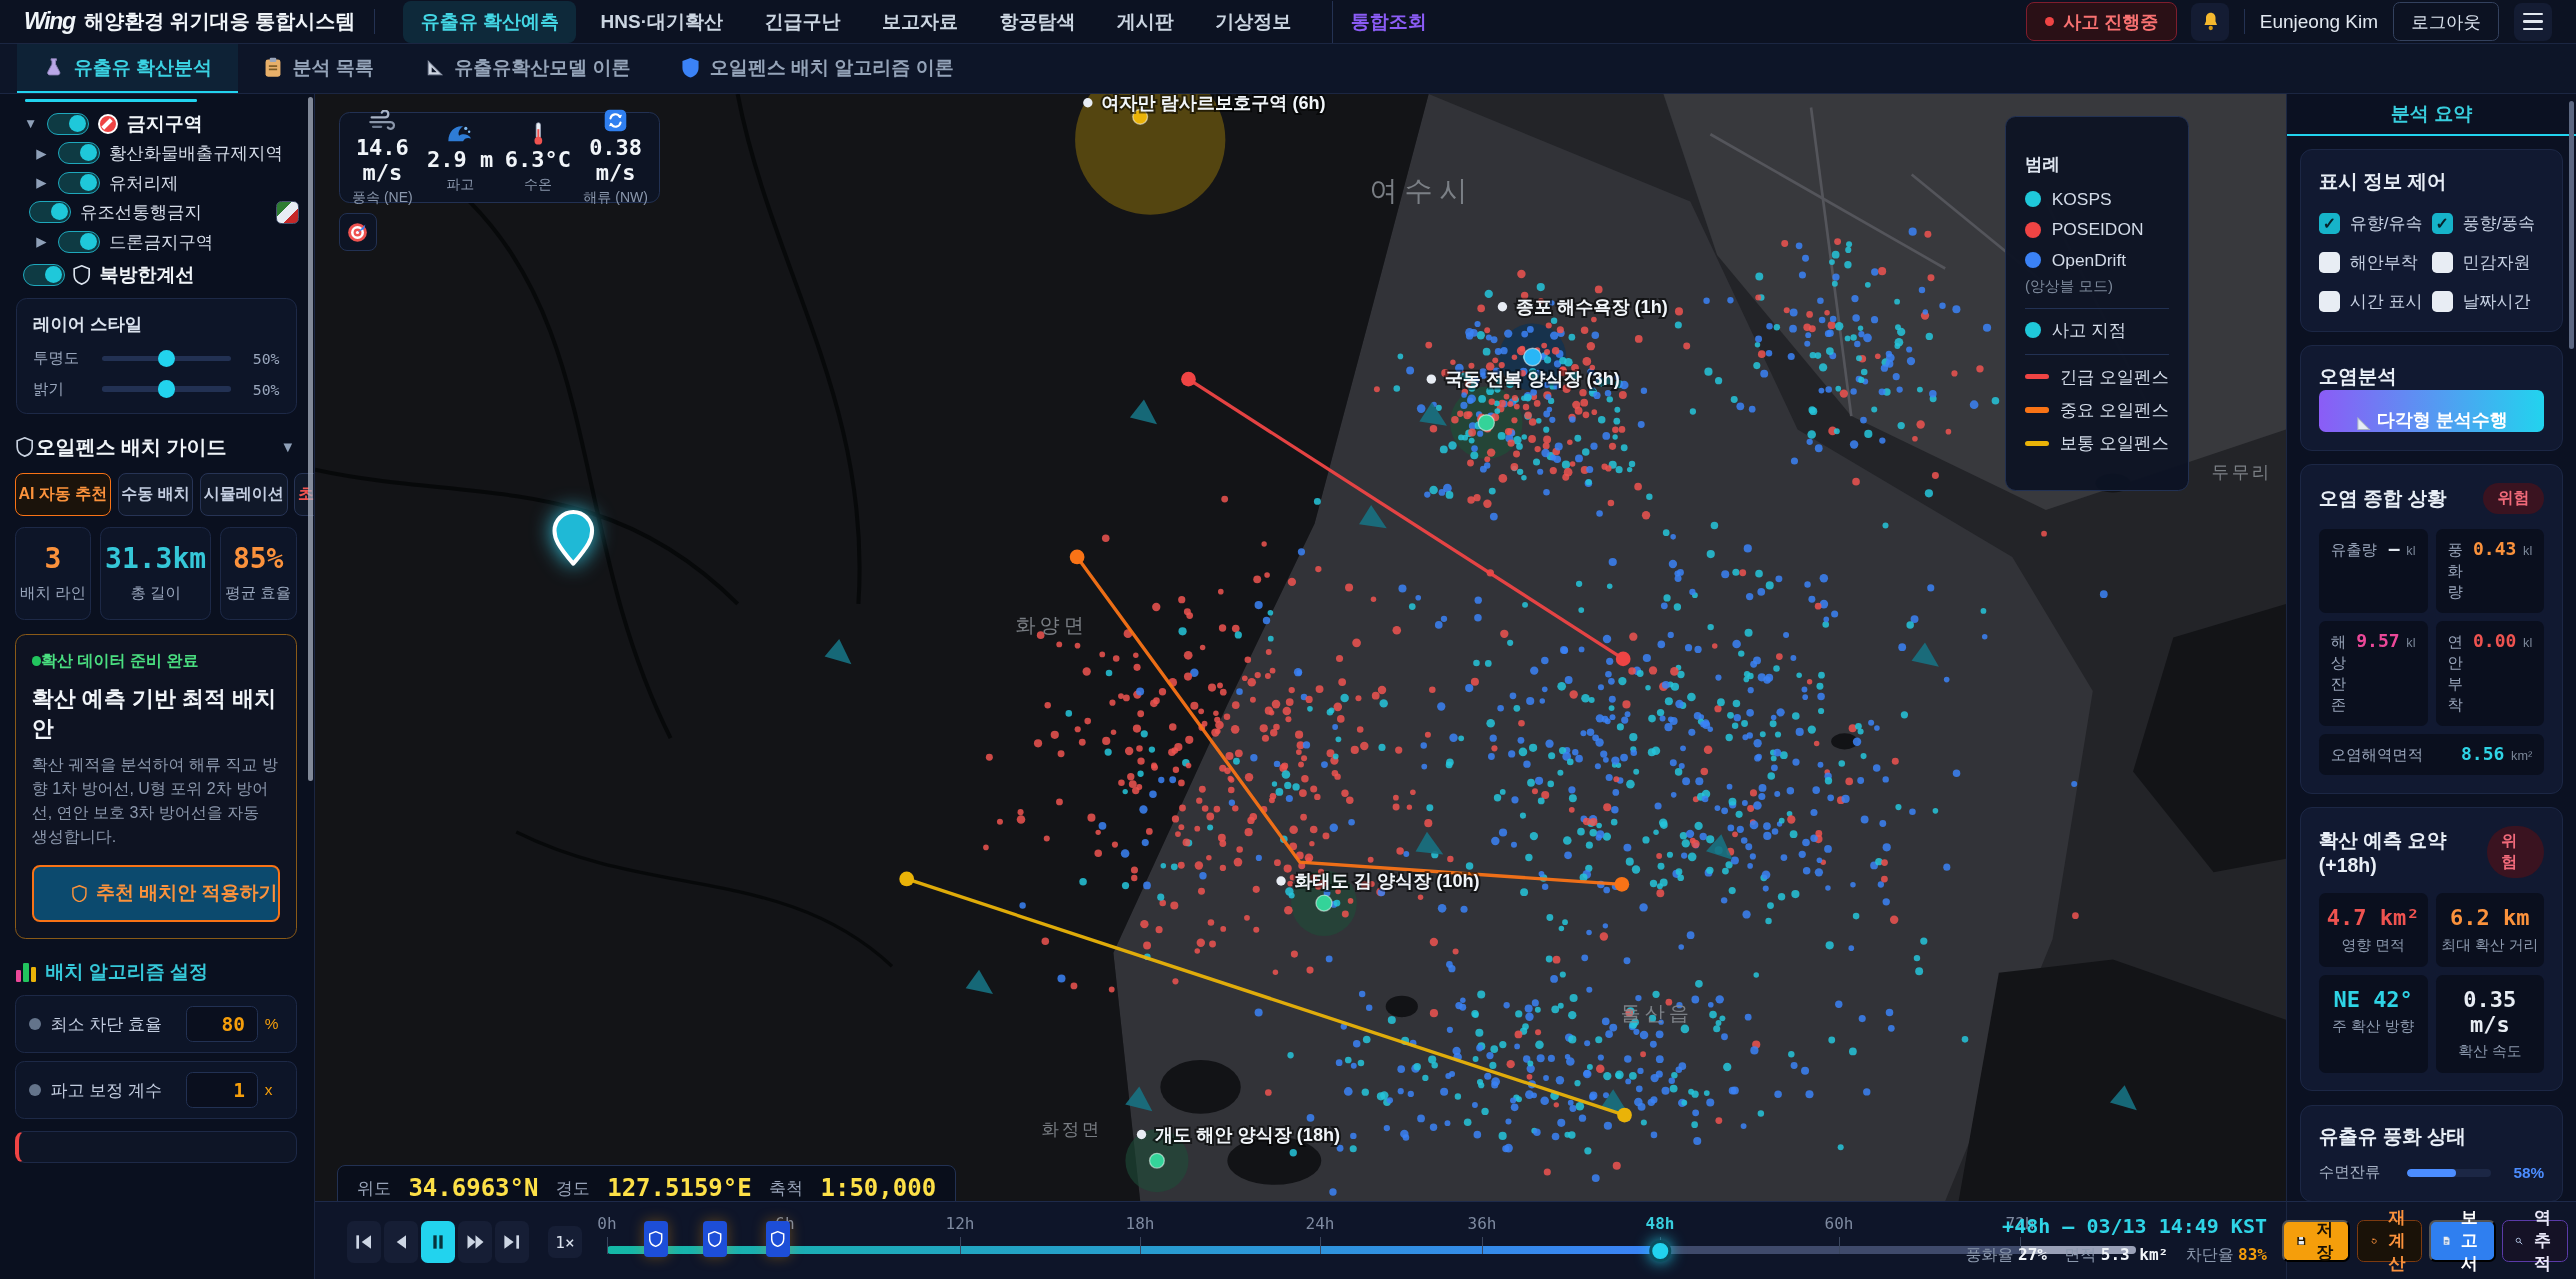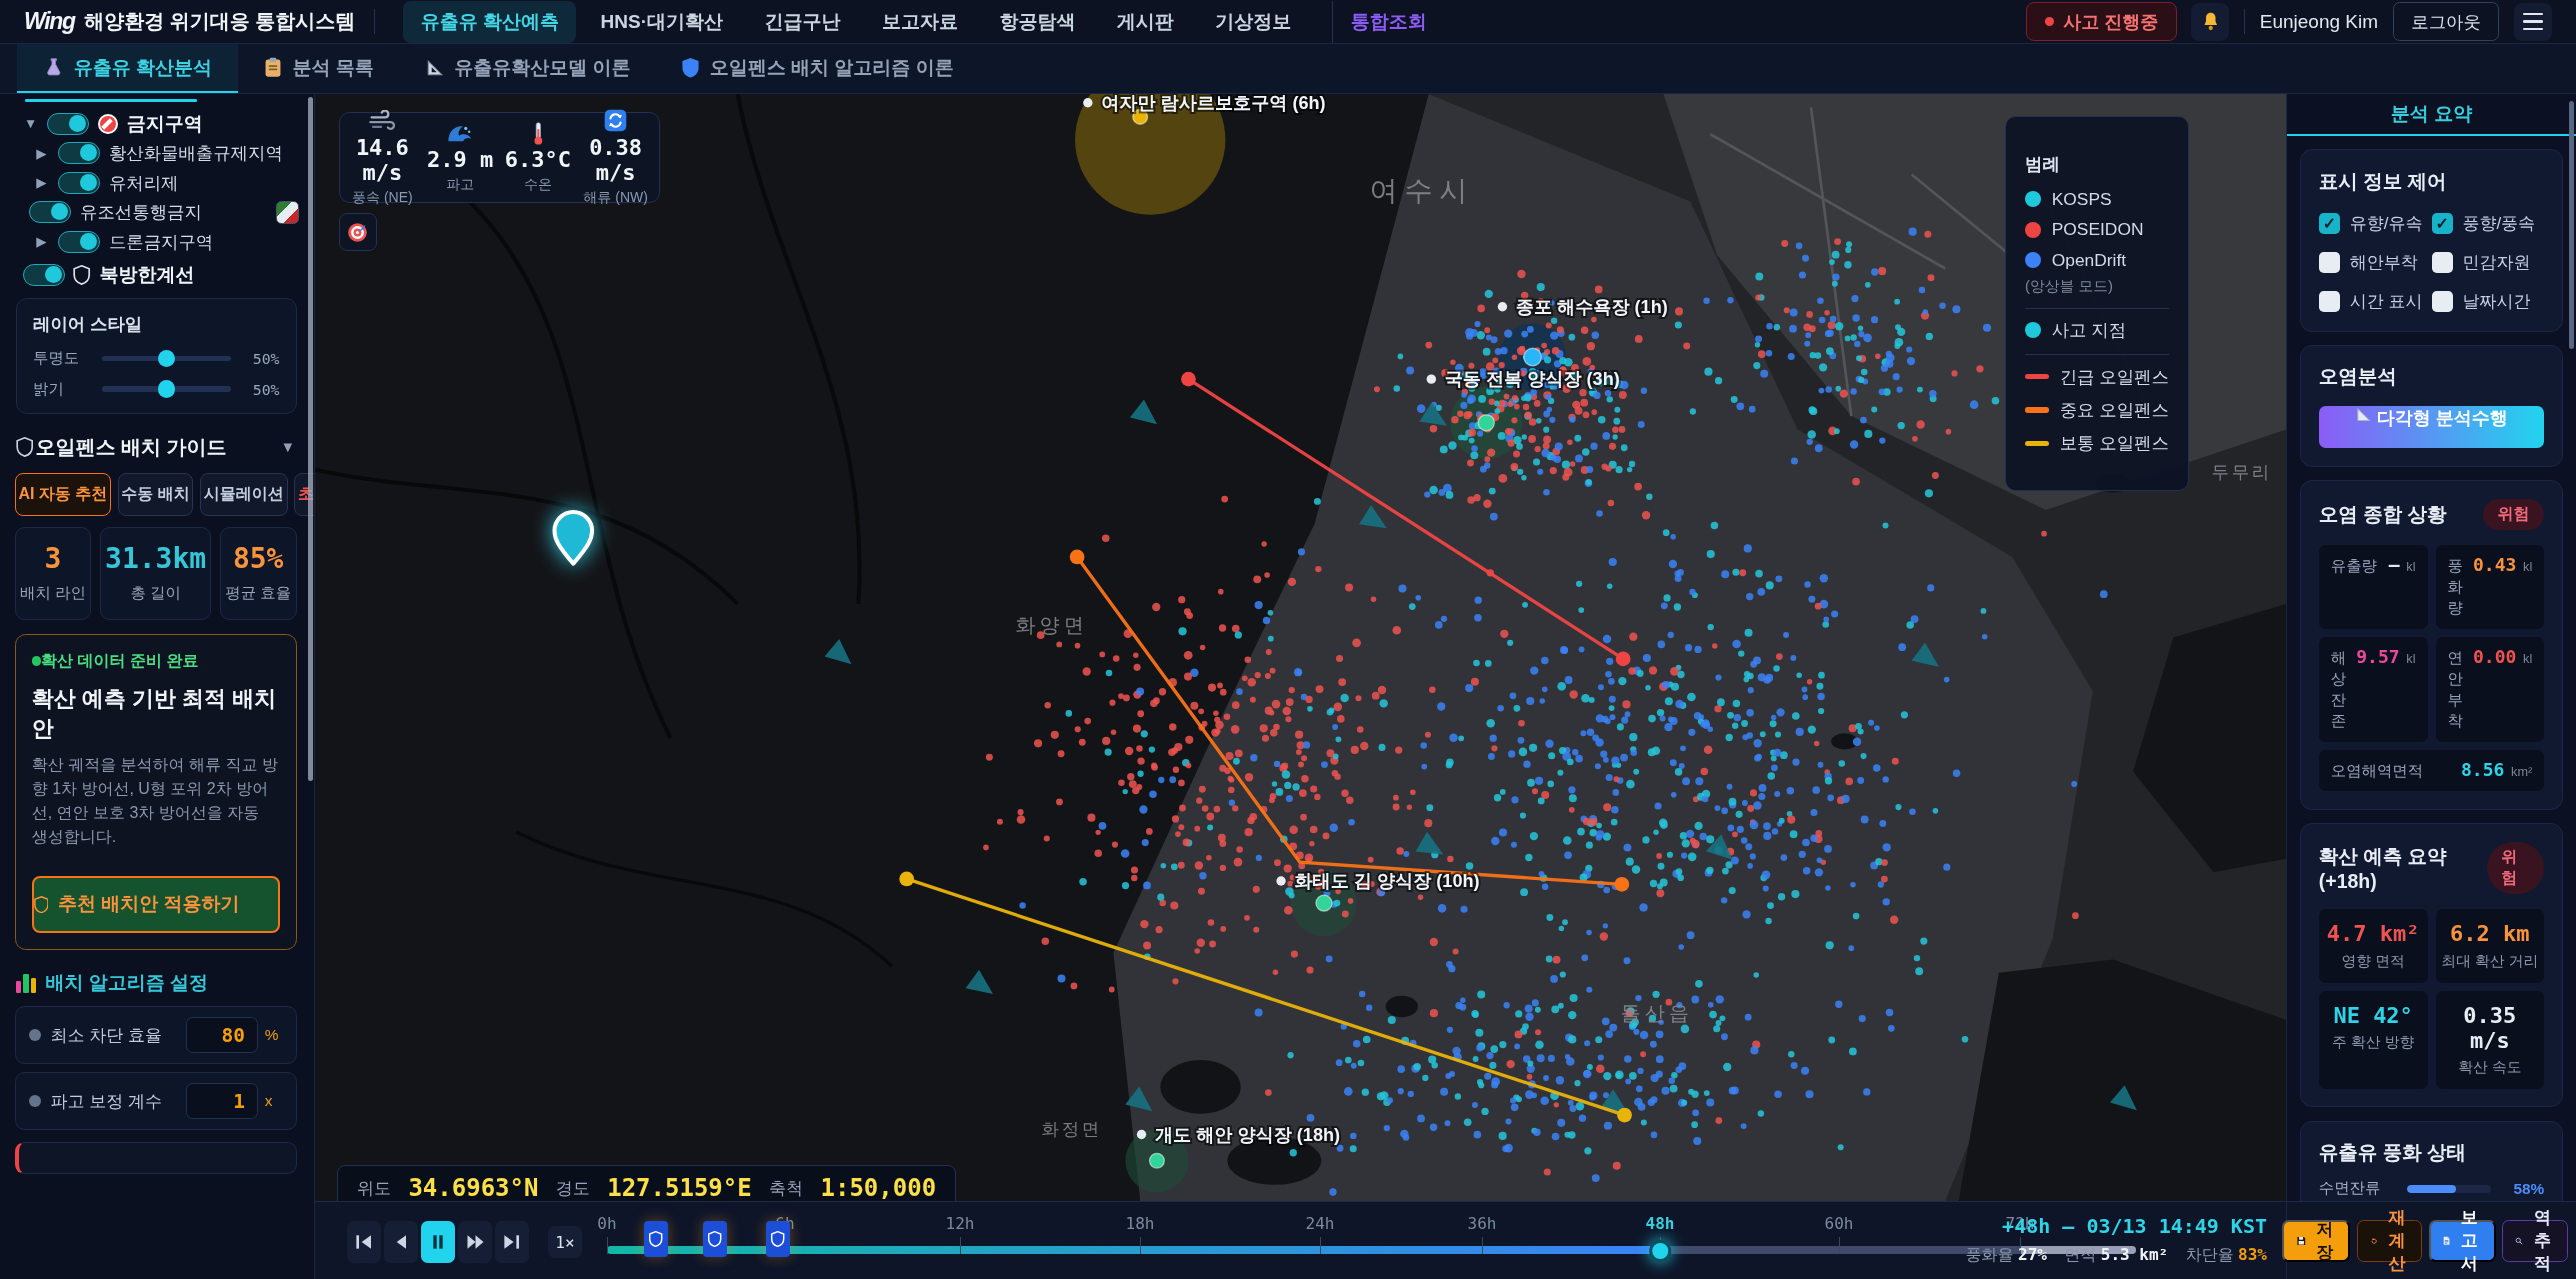--- a/index.html
+++ b/index.html
@@ -63,21 +63,21 @@
 .stat-row{display:flex;gap:8.7px;margin:10.7px 2.7px 0 2.7px}
 .stat-box{flex:1;background:#0d1528;border:0.7px solid #1d2947;border-radius:9.4px;padding:14.8px 4px;text-align:center}
 .stat-box .v{font-size:28px;font-weight:bold}
 .stat-box .l{font-size:15.4px;color:#9aa7bd;margin-top:8px}
 .v-orange{color:#fb923c}.v-cyan{color:#35c7d8}
 .reco-card{margin:13.4px 2.7px 0 2.7px;border:1.3px solid #8a5a17;border-radius:10.7px;background:#0e1322;padding:16px}
 .reco-status{display:flex;align-items:center;gap:0;font-size:16px;font-weight:bold;color:#4ade80}
 .reco-status .dot{width:9.4px;height:9.4px;border-radius:50%;background:#22c55e}
 .reco-title{font-size:22px;font-weight:bold;color:#f1f5f9;margin:12px 0 9.4px}
 .reco-desc{font-size:16px;line-height:1.5;color:#8c98ad}
-.reco-apply{margin-top:27px;width:100%;display:flex;align-items:center;justify-content:flex-start;gap:9.4px;border:2px solid #f97316;border-radius:8px;background:#14532d;color:#fb923c;font-size:19px;font-weight:bold;padding:13.4px 0}
+.reco-apply{margin-top:16px;width:100%;display:flex;align-items:center;justify-content:flex-end;gap:9.4px;border:2px solid #f97316;border-radius:8px;background:#0c4a6e;color:#fb923c;font-size:19px;font-weight:bold;padding:13.4px 0}
 .algo-head{display:flex;align-items:center;gap:9.4px;margin:20px 4px 10.7px}
 .algo-head .bars{display:flex;align-items:flex-end;gap:2px;height:20px}
 .algo-head .bars i{width:5.4px;border-radius:1.3px;display:block}
 .algo-head .t{font-size:19px;font-weight:bold;color:#35c7d8}
 .setting-row{display:flex;align-items:center;background:#0d1528;border:0.7px solid #1d2947;border-radius:9.4px;padding:10px 13.4px;margin:8px 2.7px 0}
 .setting-row .dot{width:12px;height:12px;border-radius:50%;background:#64748b;margin-right:9.4px;flex:none}
 .setting-row .lab{font-size:17px;color:#c3cde0}
 .setting-row .box{margin-left:auto;background:#0a0f1e;border:0.7px solid #223153;border-radius:6.7px;padding:5.4px 12px;min-width:72px;text-align:right;font-size:19.5px;font-weight:bold;color:#f59e0b}
 .setting-row .unit{font-size:15.4px;color:#f59e0b;margin-left:6.7px;width:17.4px}
 .def-card{margin:12px 2.7px 0;background:#0e1526;border:0.7px solid #1d2947;border-radius:9.4px;padding:14.8px 16px;border-left-width:4px;border-left-style:solid}
@@ -124,21 +124,21 @@
 
 .rpanel{position:absolute;left:2286px;top:94px;width:290px;height:1107px;background:#0b1122;border-left:0.7px solid #1b2642;overflow:hidden}
 .rp-scroll{position:absolute;right:2px;top:6.7px;width:4.7px;height:248px;border-radius:2.7px;background:#5b6781}
 .rp-head{height:42px;display:flex;align-items:center;justify-content:center;font-size:19px;font-weight:bold;color:#38cede;border-bottom:2px solid #22d3ee}
 .card{margin:13.4px 13.4px 0;background:#111931;border:0.7px solid #1c2745;border-radius:12px;padding:17.4px}
 .card .ct{font-size:19.5px;font-weight:bold;color:#e8eef6}
 .chk-grid{display:grid;grid-template-columns:1fr 1fr;row-gap:16px;margin-top:17.4px}
 .chk{display:flex;align-items:center;gap:9.4px;font-size:17px;color:#c6d0e2}
 .chk .box{width:21.5px;height:21.5px;border-radius:4.7px;background:#e8edf4;flex:none;display:flex;align-items:center;justify-content:center;font-size:16px;color:#07222a;font-weight:bold}
 .chk .box.on{background:#16b3c9}
-.grad-btn{margin-top:16px;height:42px;border-radius:6.7px;background:linear-gradient(90deg,#8b5cf6,#22d3ee);display:flex;align-items:flex-start;justify-content:center;gap:4px;font-size:18px;font-weight:bold;color:#fff}
+.grad-btn{height:42px;border-radius:6.7px;background:linear-gradient(90deg,#8b5cf6,#22d3ee);display:flex;align-items:flex-end;justify-content:center;gap:4px;font-size:18px;font-weight:bold;color:#fff}
 .badge-danger{margin-left:auto;background:#3a1320;color:#f16a7a;font-size:16px;font-weight:bold;border-radius:670px;padding:5.4px 14.8px}
 .chead{display:flex;align-items:center}
 .kv-grid{display:grid;grid-template-columns:1fr 1fr;gap:8px;margin-top:14.8px}
 .kv{background:#0a0f1e;border-radius:6.7px;padding:9.4px 12px;display:flex;align-items:baseline;gap:6.7px}
 .kv .k{font-size:15.4px;color:#97a3b8;margin-right:auto}
 .kv .v{font-size:18px;font-weight:bold;font-family:"DejaVu Sans Mono",monospace}
 .kv .u{font-size:12.7px;color:#7b8799}
 .kv.wide{grid-column:1/3}
 .fc-grid{display:grid;grid-template-columns:1fr 1fr;gap:8px;margin-top:14.8px}
 .fc{background:#0a0f1e;border-radius:6.7px;padding:12px 5.4px;text-align:center}

